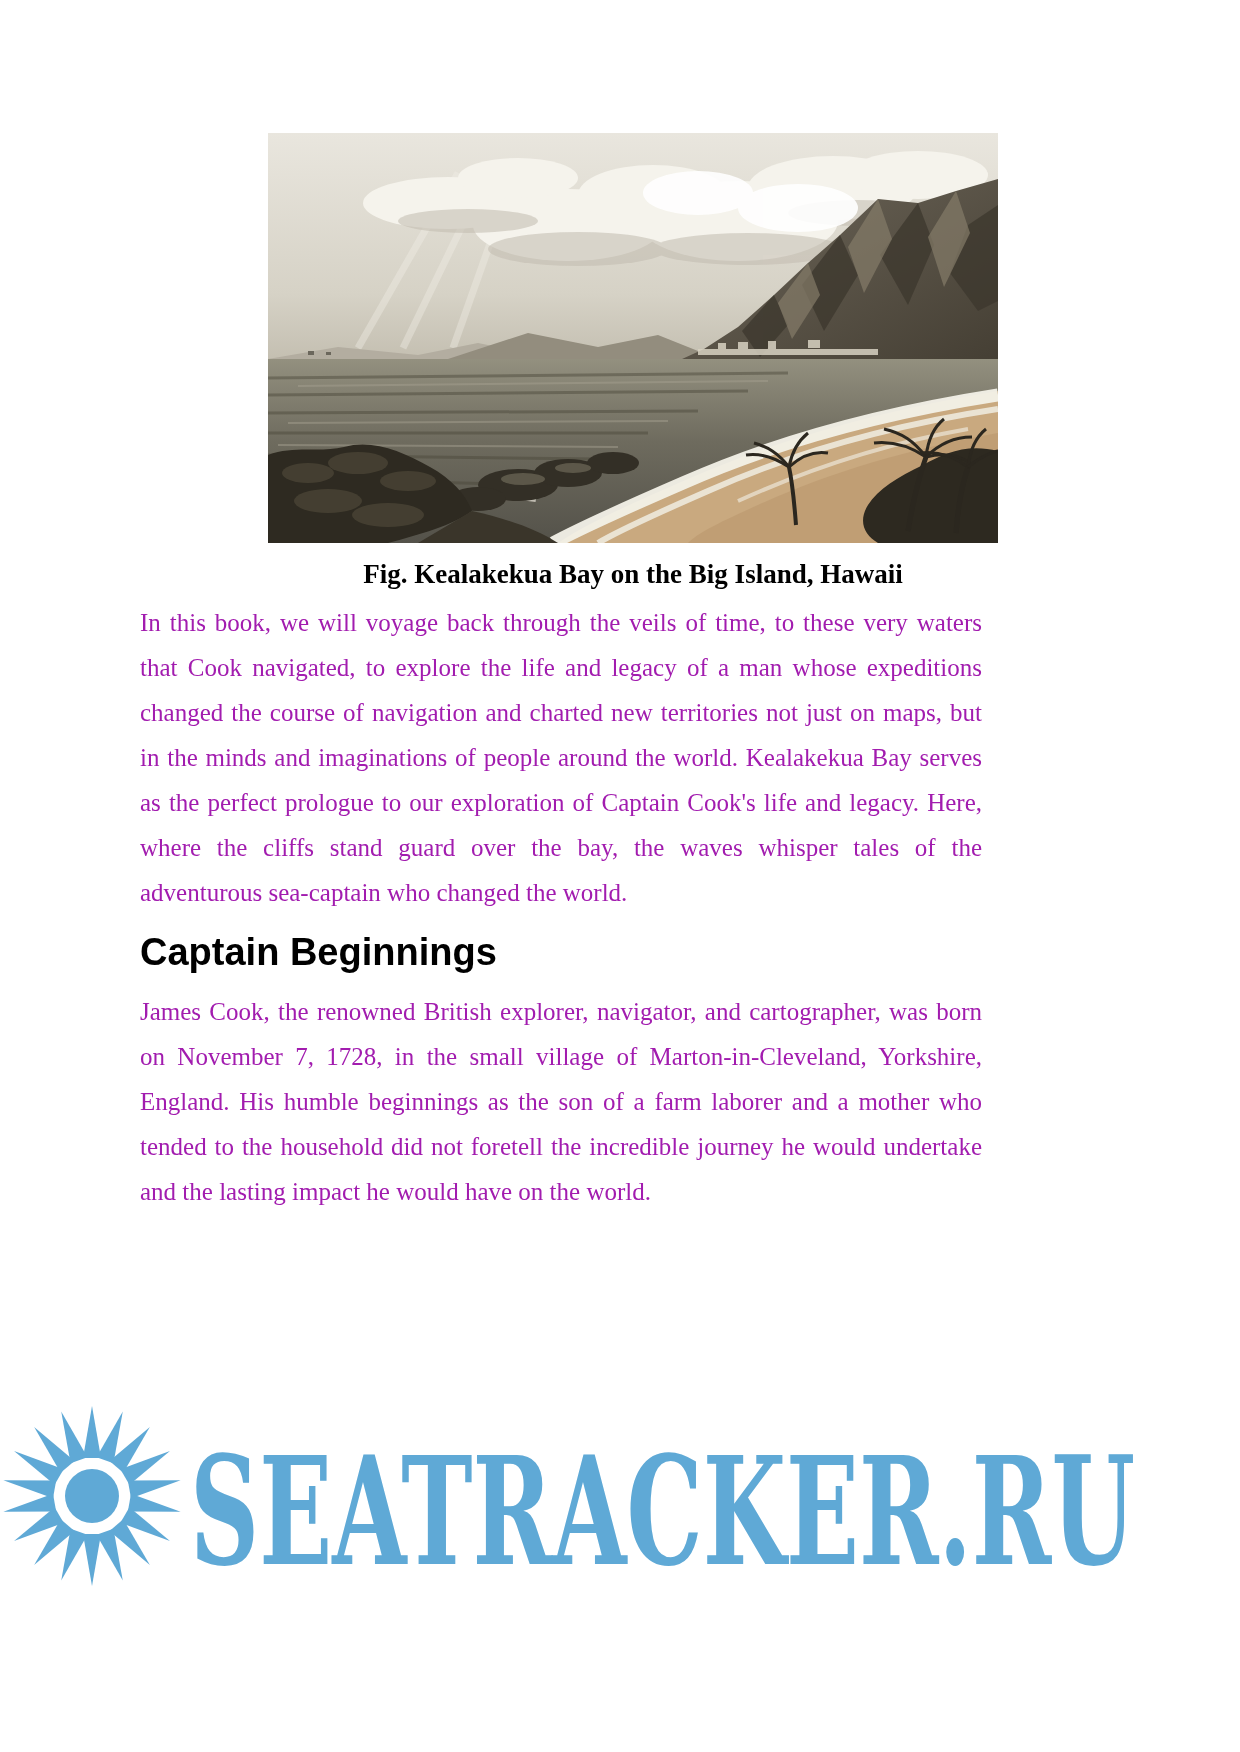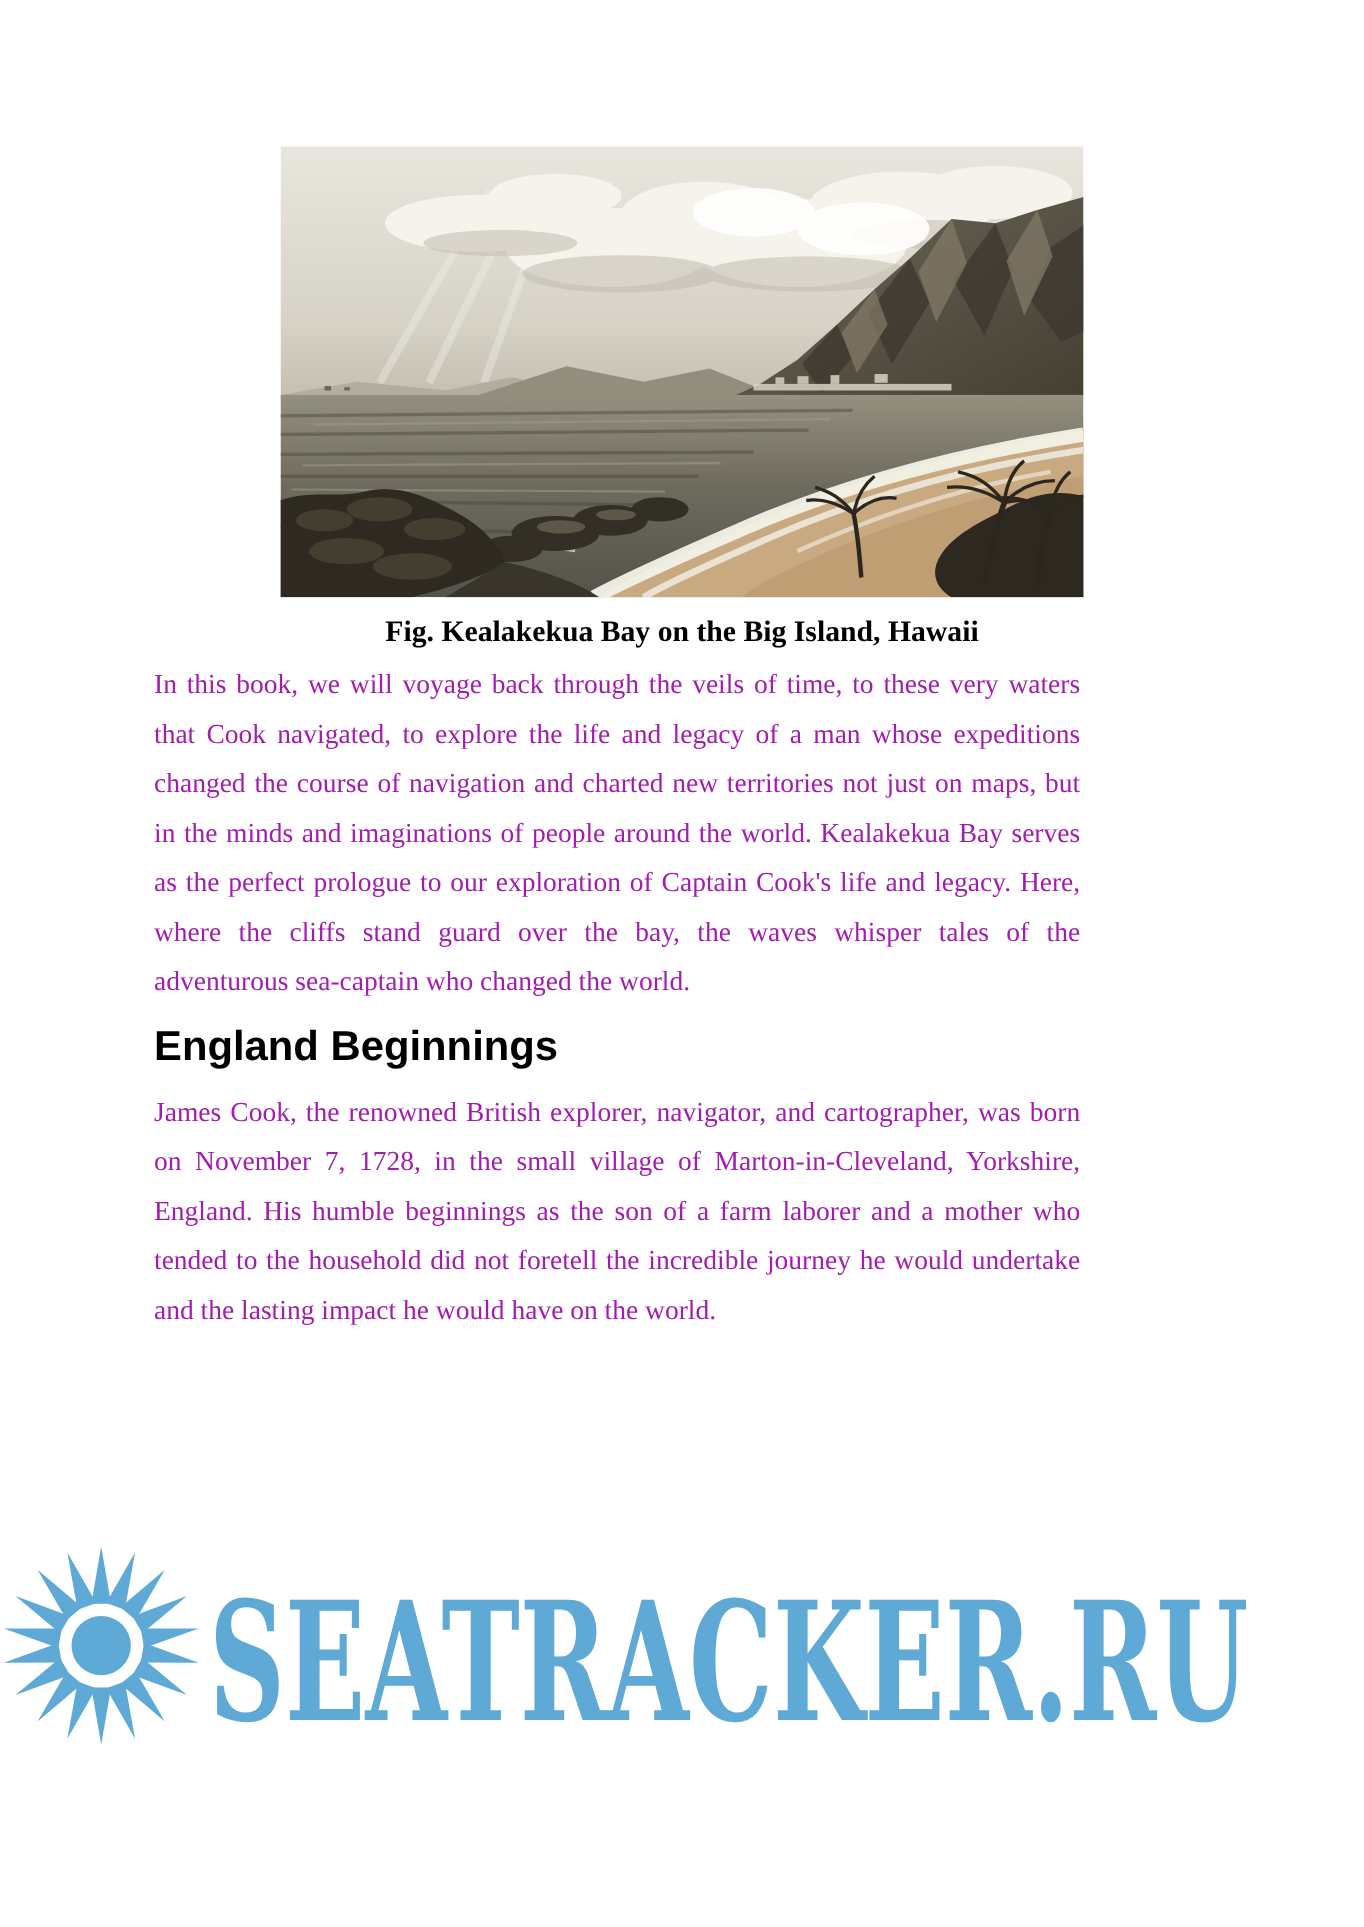--- a/index.html
+++ b/index.html
@@ -9,21 +9,21 @@
     height: 1752px;
     position: relative;
     background: #ffffff;
     font-family: "Liberation Serif", serif;
     overflow: hidden;
   }
 
   .figure-block {
     position: absolute;
     top: 133px;
-    left: 255px;
+    left: 268px;
     width: 730px;
     margin: 0;
   }
   .figure-image { width: 730px; height: 410px; display: block; }
   .figure-image svg { display: block; }
 
   .figure-caption {
     margin-top: 16px;
     text-align: center;
     font-family: "Liberation Serif", serif;
@@ -226,21 +226,21 @@
           </g>
           <path d="M204,378 C240,386 268,396 290,410 L150,410 Z" fill="#3a352a"></path>
         </g>
       </svg>
     </div>
     <figcaption class="figure-caption">Fig. Kealakekua Bay on the Big Island, Hawaii</figcaption>
   </figure>
 
   <div class="content">
     <p class="body-par">In this book, we will voyage back through the veils of time, to these very waters that Cook navigated, to explore the life and legacy of a man whose expeditions changed the course of navigation and charted new territories not just on maps, but in the minds and imaginations of people around the world. Kealakekua Bay serves as the perfect prologue to our exploration of Captain Cook's life and legacy. Here, where the cliffs stand guard over the bay, the waves whisper tales of the adventurous sea-captain who changed the world.</p>
-    <h2 class="section-heading">England Beginnings</h2>
+    <h2 class="section-heading">Captain Beginnings</h2>
     <p class="body-par">James Cook, the renowned British explorer, navigator, and cartographer, was born on November 7, 1728, in the small village of Marton-in-Cleveland, Yorkshire, England. His humble beginnings as the son of a farm laborer and a mother who tended to the household did not foretell the incredible journey he would undertake and the lasting impact he would have on the world.</p>
   </div>
 
   <div class="watermark-wrap">
     <svg viewBox="0 0 1240 210" width="1240" height="210">
       <defs>
         <polygon id="ray" points="-9,-38 9,-38 0,-90"></polygon>
       </defs>
       <g transform="translate(92,104)" fill="#5fa9d6">
         <circle r="27"></circle>

